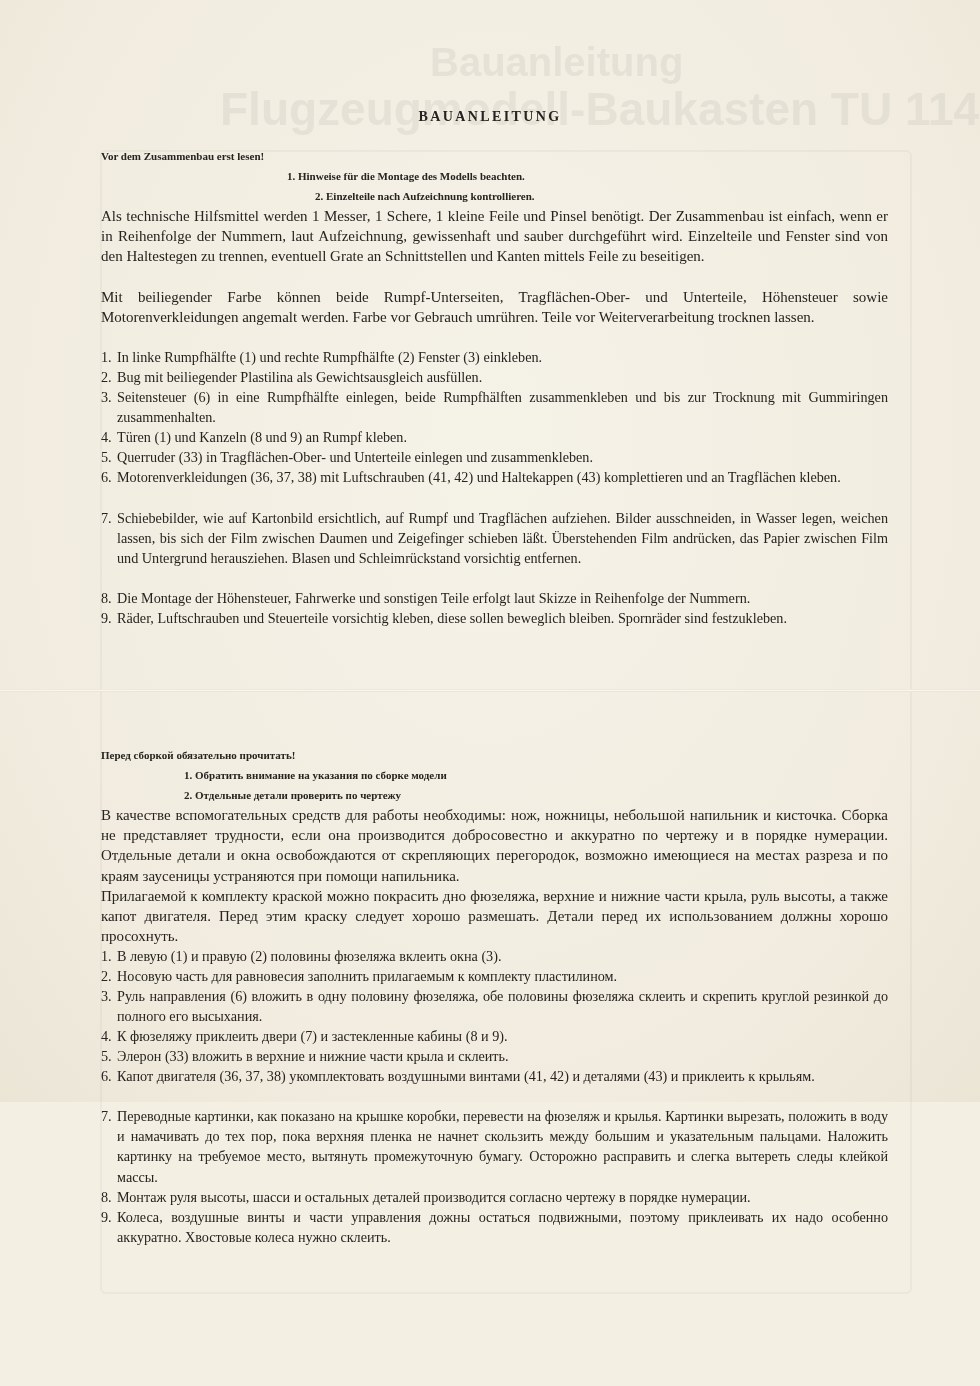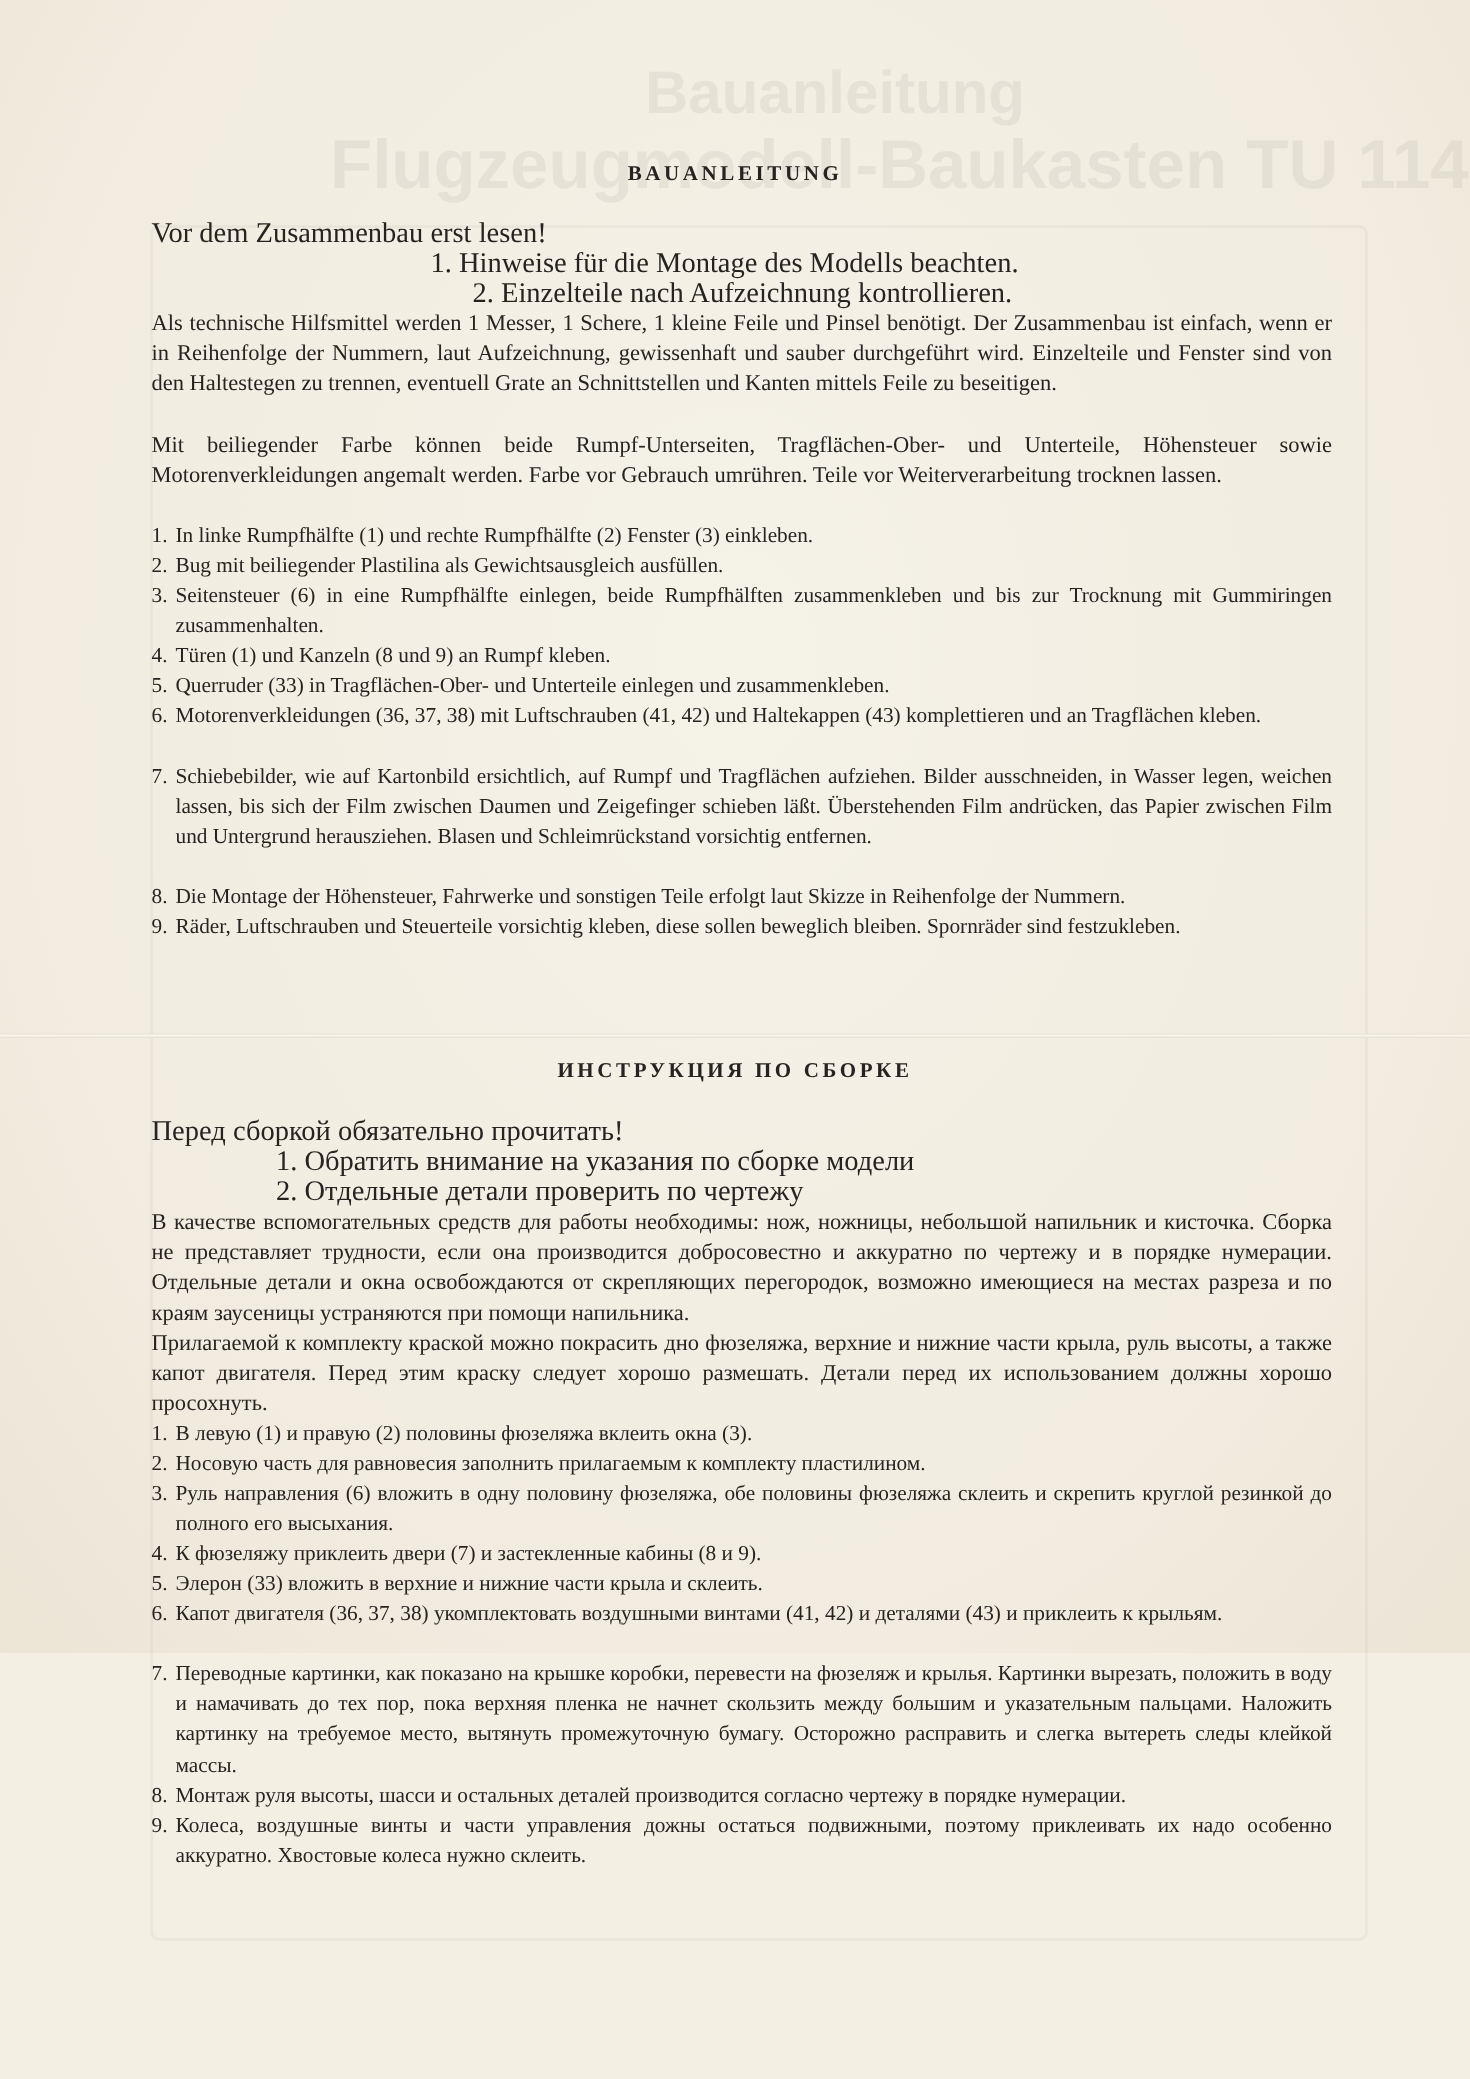--- a/index.html
+++ b/index.html
@@ -30,21 +30,21 @@
   .fold {
     position: absolute; left: 0; top: 689px; width: 980px; height: 3px;
     background: linear-gradient(#e6e0d1, #faf7ef 50%, #e2dbcb);
     opacity: 0.9;
   }
   .section-title {
     position: absolute; left: 0; width: 980px; text-align: center;
     font-weight: bold; font-size: 14px; letter-spacing: 2.4px;
   }
   .line {
-    position: absolute; font-size: 19px; line-height: 20px; white-space: nowrap;
+    position: absolute; font-size: 11px; line-height: 20px; white-space: nowrap; font-weight: bold;
   }
   .para {
     position: absolute; left: 101px; width: 787px;
     font-size: 15px; line-height: 20.2px; text-align: justify;
   }
   .item {
     position: absolute; left: 101px; width: 787px;
     font-size: 14.2px; line-height: 20.2px;
   }
   .item .num { position: absolute; left: 0; top: 0; width: 14px; }
@@ -100,21 +100,20 @@
     <span class="num">8.</span>
     <span class="txt">Die Montage der Höhensteuer, Fahrwerke und sonstigen Teile erfolgt laut Skizze in Reihenfolge der Nummern.</span>
   </div>
   <div class="item" style="top:608px;">
     <span class="num">9.</span>
     <span class="txt">Räder, Luftschrauben und Steuerteile vorsichtig kleben, diese sollen beweglich bleiben. Spornräder sind festzukleben.</span>
   </div>
 
   <div class="fold"></div>
 
-  <div class="section-title" style="top:707px;">ИНСТРУКЦИЯ ПО СБОРКЕ</div>
 
   <div class="line" style="left:101px; top:745px;text-align:right;">Перед сборкой обязательно прочитать!</div>
   <div class="line" style="left:184px; top:765px;">1. Обратить внимание на указания по сборке модели</div>
   <div class="line" style="left:184px; top:785px;">2. Отдельные детали проверить по чертежу</div>
 
   <div class="para" style="top:805px;">В качестве вспомогательных средств для работы необходимы: нож, ножницы, небольшой напильник и кисточка. Сборка не представляет трудности, если она производится добросовестно и аккуратно по чертежу и в порядке нумерации. Отдельные детали и окна освобождаются от скрепляющих перегородок, возможно имеющиеся на местах разреза и по краям заусеницы устраняются при помощи напильника.</div>
   <div class="para" style="top:886px;">Прилагаемой к комплекту краской можно покрасить дно фюзеляжа, верхние и нижние части крыла, руль высоты, а также капот двигателя. Перед этим краску следует хорошо размешать. Детали перед их использованием должны хорошо просохнуть.</div>
 
   <div class="item" style="top:946px;">
     <span class="num">1.</span>

